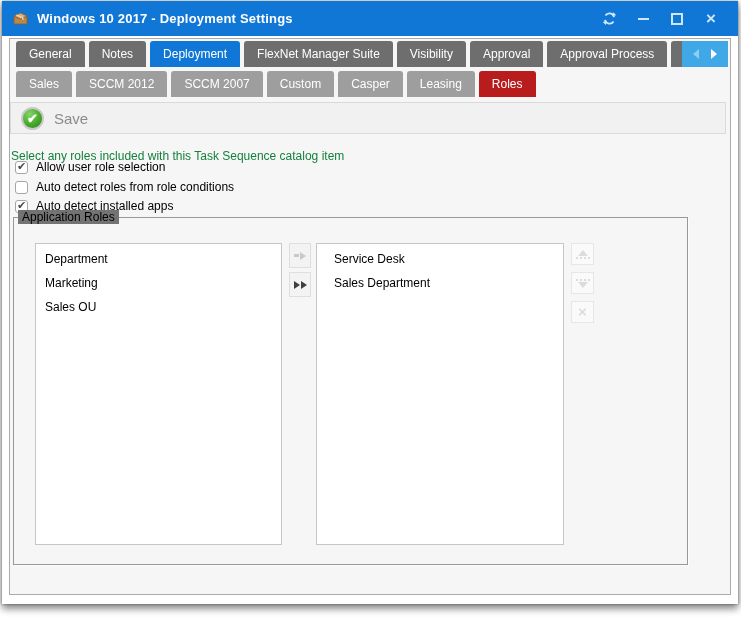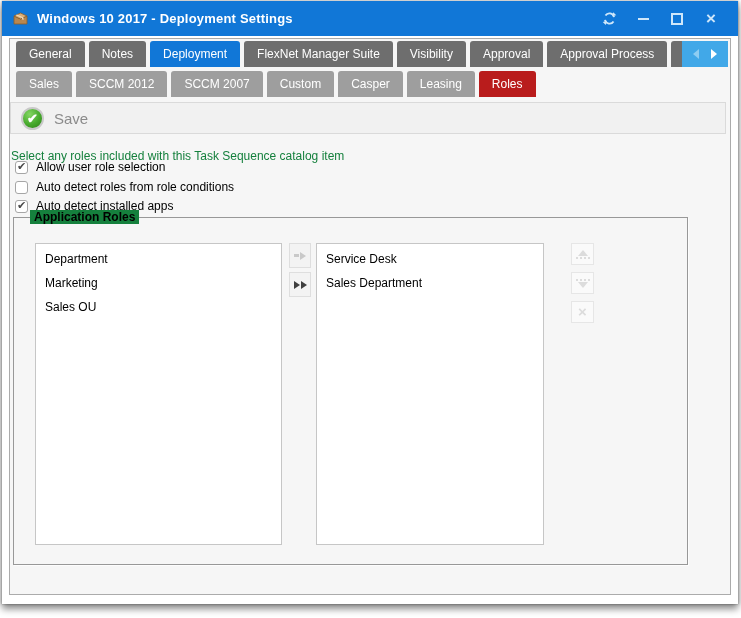--- a/index.html
+++ b/index.html
@@ -85,28 +85,28 @@
   }
   .checkbox .cb-glyph { position:absolute; top:-2px; left:1px; font-size:11px; color:#4a4a4a; line-height:1.2; }
   .cb-label { color:#000; }
 
   
   .groupbox {
     position:absolute; top:178px; left:3px; width:675px; height:348px;
     border:1px solid #989898; box-shadow: 1px 1px 0 rgba(255,255,255,.8);
   }
   .groupbox-legend {
-    position:absolute; top:-8px; left:16px; background:#15803d; padding:0 4px; color:#000;font-weight:bold;
+    position:absolute; top:-8px; left:4px; background:#737373; padding:0 4px; color:#000;
   }
   .listbox {
     position:absolute; top:25px; background:#fff; border:1px solid #c6c6c6;
     width:247px; height:302px; padding-top:4px; overflow:hidden;
   }
   .listbox.left  { left:21px; }
-  .listbox.right { left:302px; width:228px; }
+  .listbox.right { left:302px; width:248px;padding-left:8px; }
   .list-item { height:24px; line-height:22px; padding-left:9px; color:#000; }
 
   .move-btn {
     position:absolute; left:275px; width:22px; height:25px;
     background:#f3f3f3; border:1px solid #dedede;
     display:flex; align-items:center; justify-content:center; gap:1px;
   }
   .move-btn.one { top:25px; color:#c9c9c9; }
   .move-btn.all { top:54px; color:#3f3f3f; }
   .arrow-stem { width:5px; height:3px; background:currentColor; }

